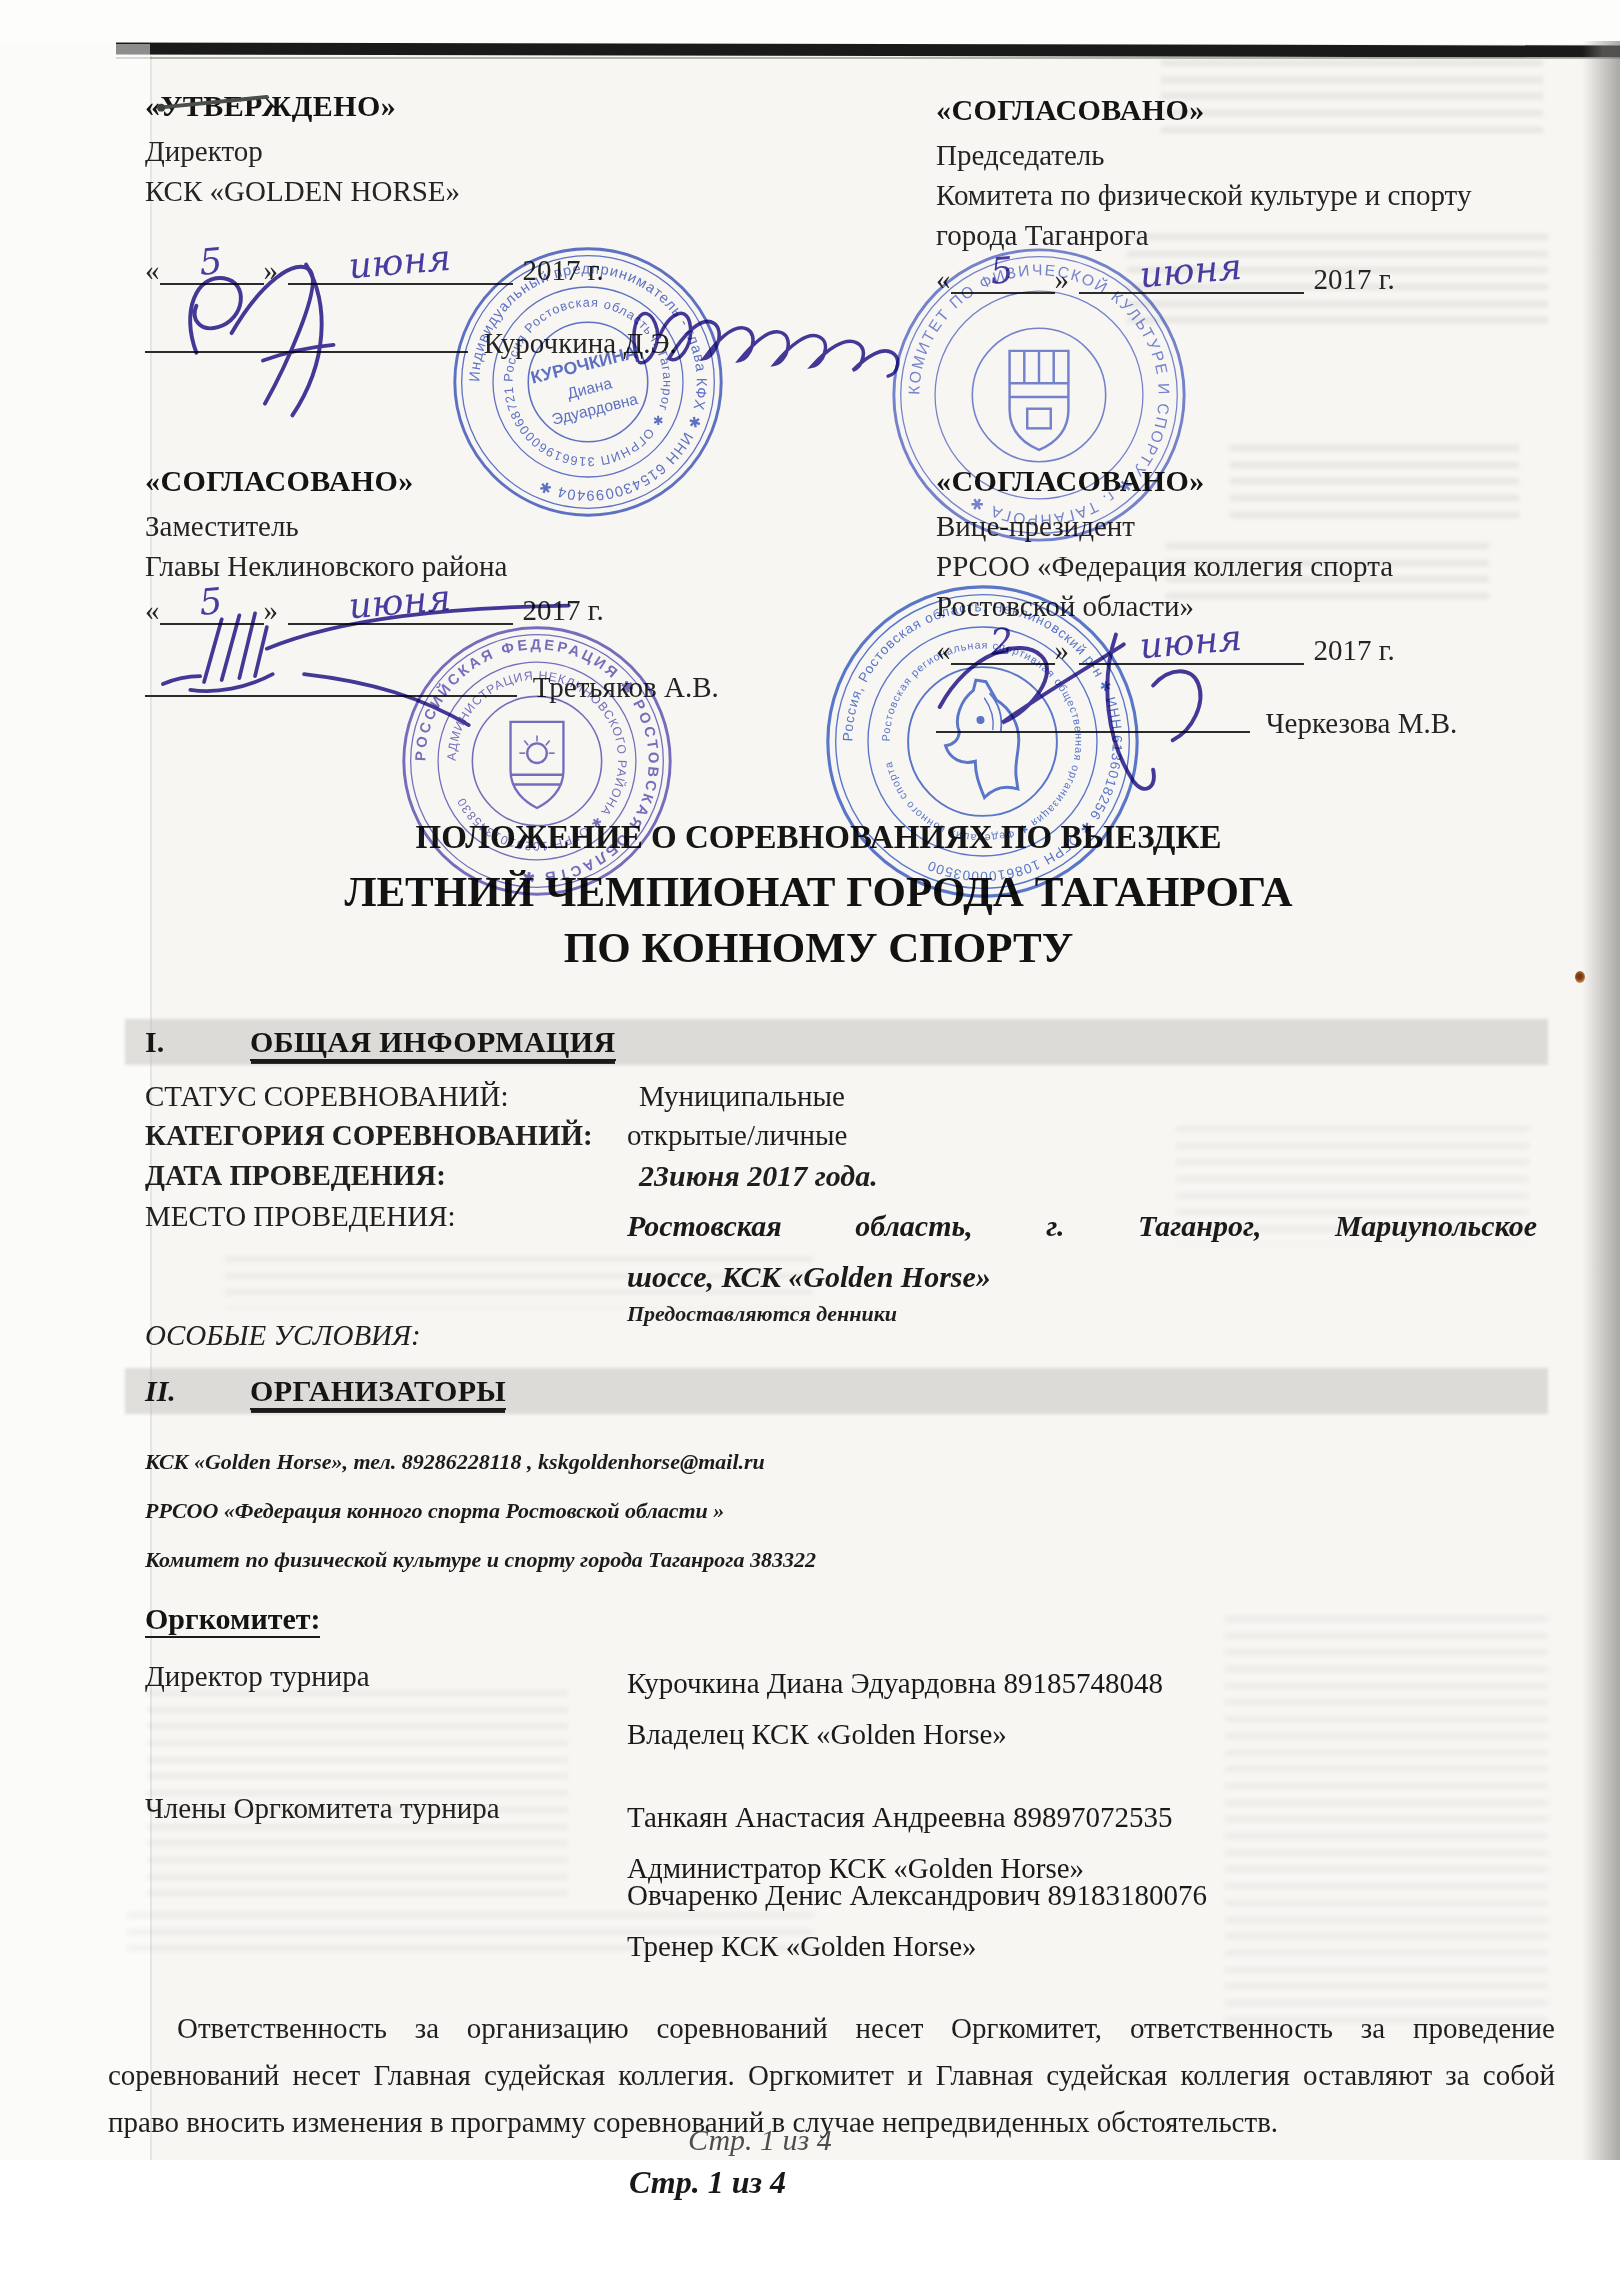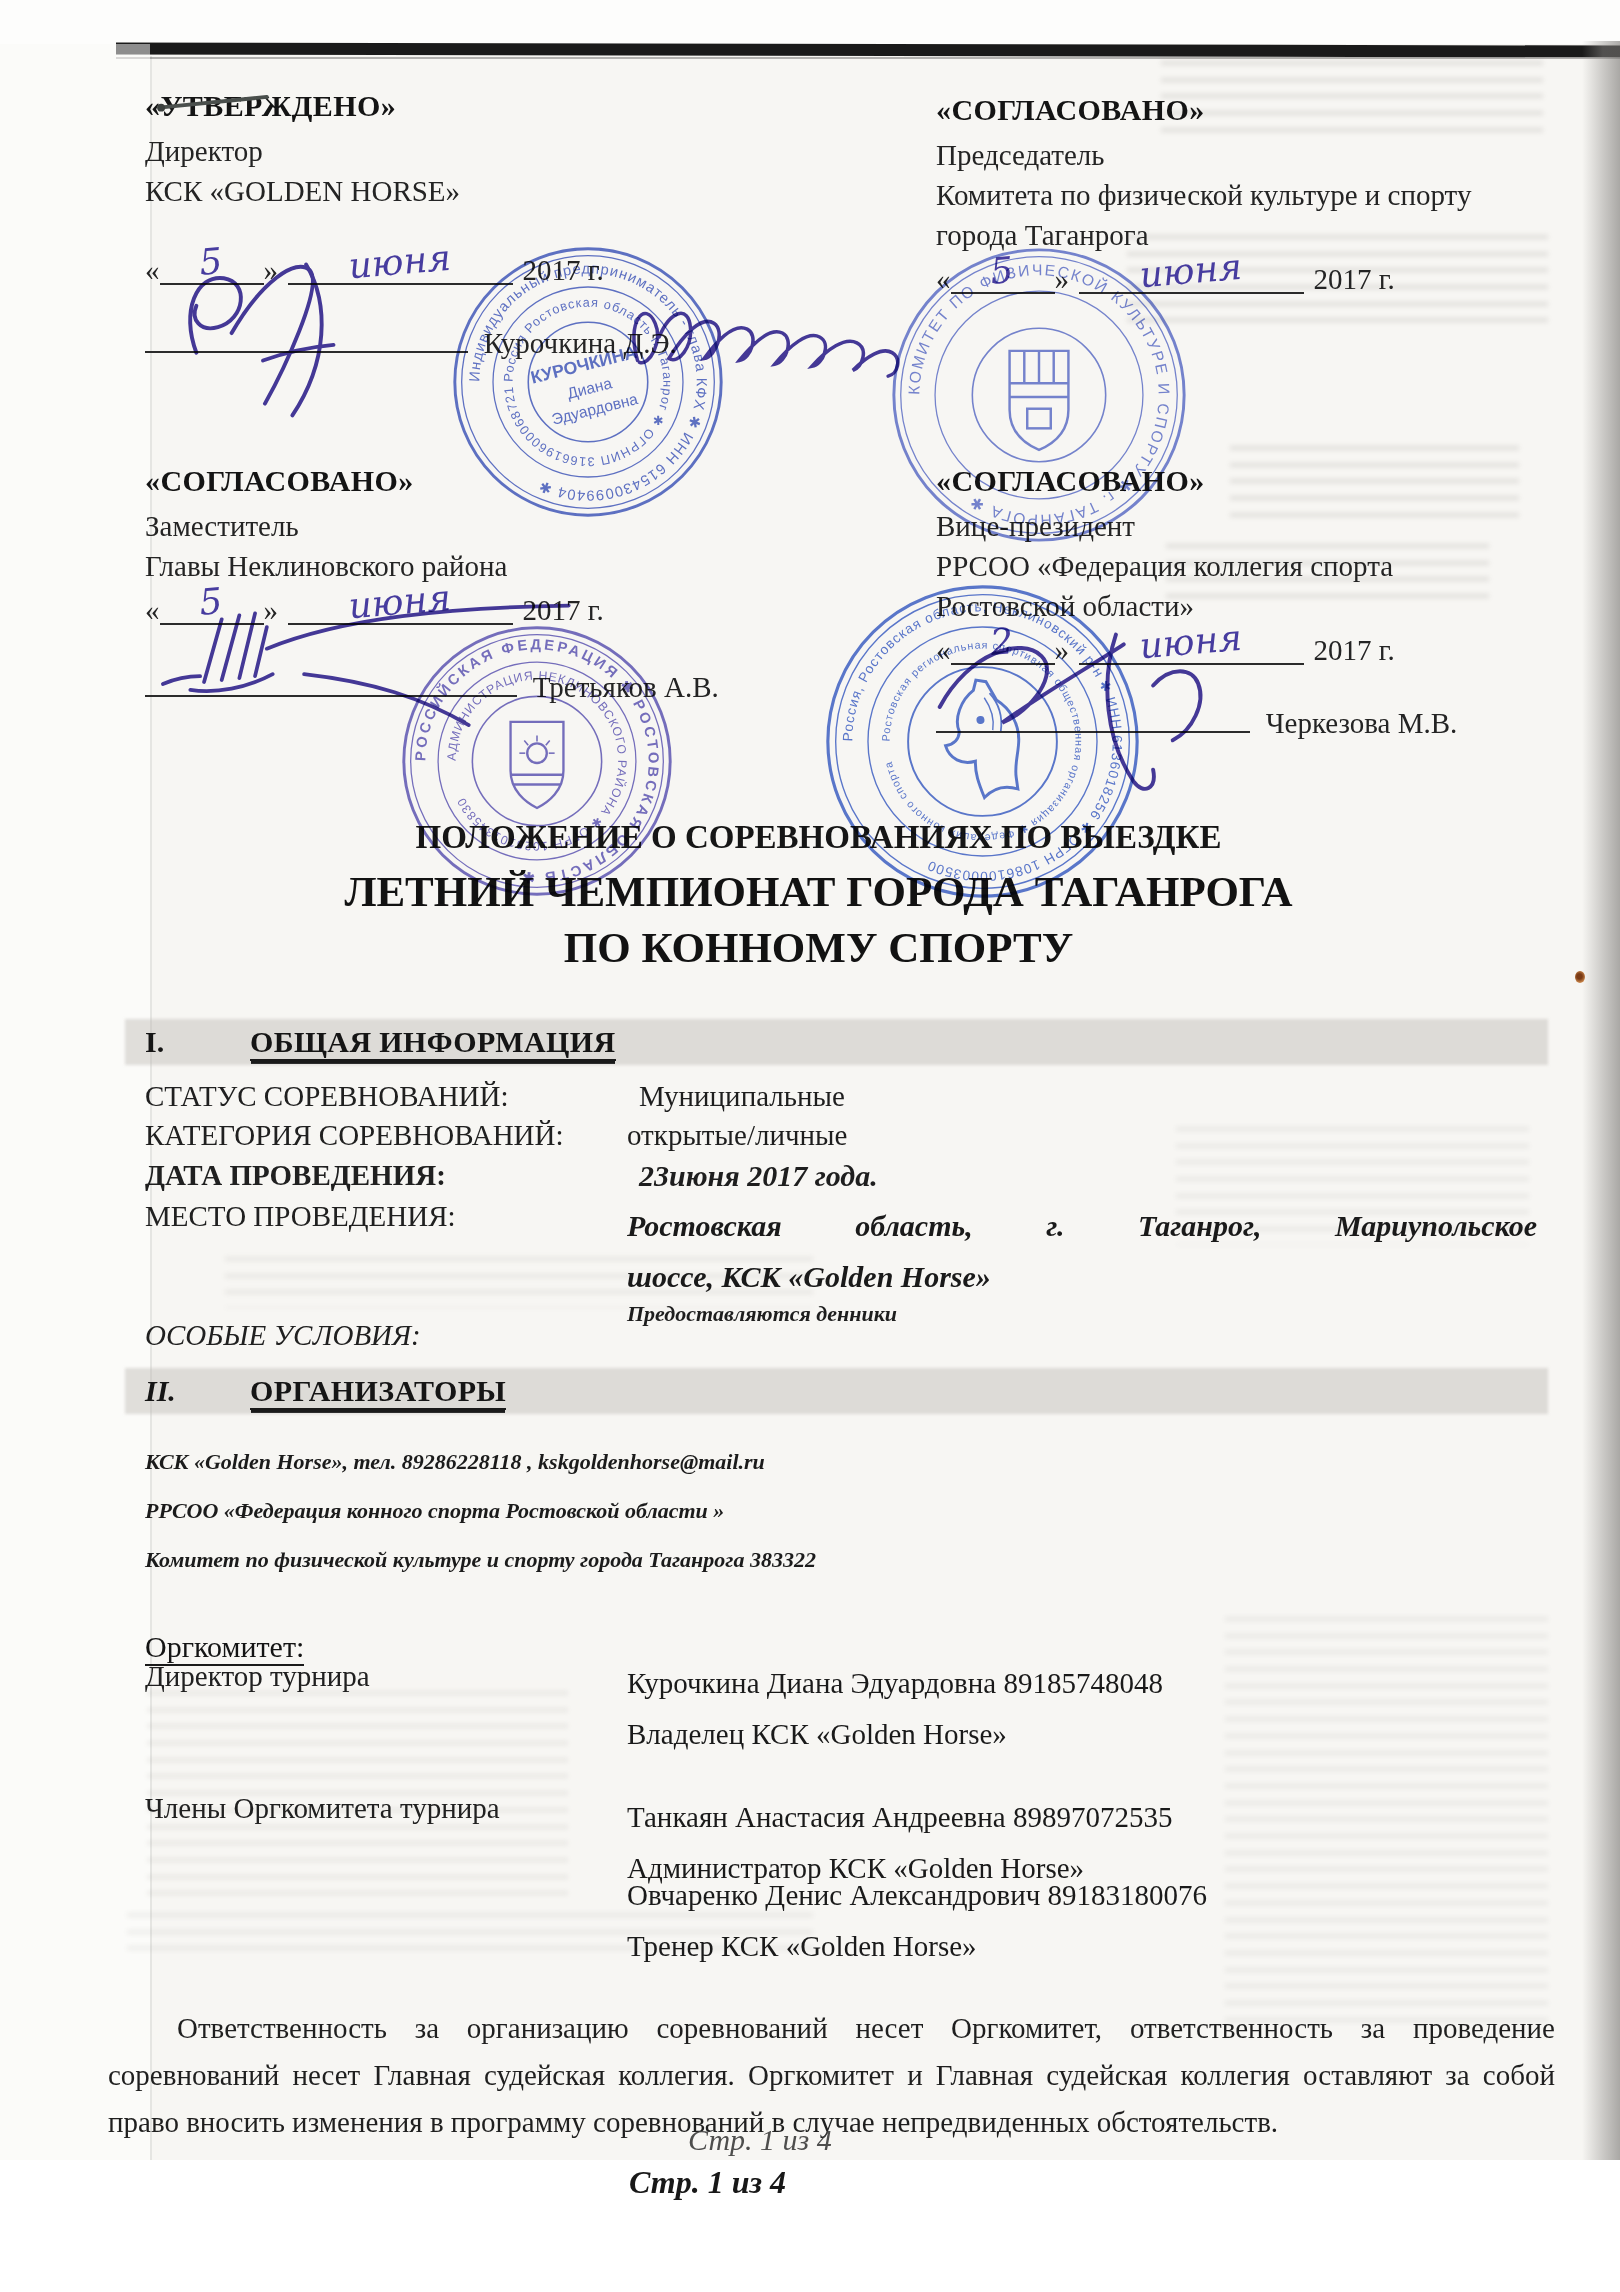--- a/index.html
+++ b/index.html
@@ -49,21 +49,21 @@
   .it{font-style:italic;}
   .sec-title{border-bottom:2px solid #1a1a1a;box-shadow:0 3.9px 0 -1px #1a1a1a;padding-bottom:1px;letter-spacing:0.4px;}
 
   .lbl{position:absolute;left:145px;font-size:29px;white-space:nowrap;color:#202020;z-index:2;}
   .val{position:absolute;left:627px;font-size:29px;white-space:nowrap;color:#1e1e1e;z-index:2;}
   .b{font-weight:bold;} .bi{font-weight:bold;font-style:italic;}
   .vlines{position:absolute;left:627px;font-size:30px;font-weight:bold;font-style:italic;line-height:51px;z-index:2;color:#1a1a1a;}
   .jline{width:910px;text-align:justify;text-align-last:justify;}
 
   .org-line{position:absolute;left:145px;font-size:22px;font-weight:bold;font-style:italic;white-space:nowrap;color:#1b1b1b;z-index:2;}
-  .committee-hd{position:absolute;left:145px;font-size:30px;font-weight:normal;color:#141414;z-index:2;margin-top:28px;}
+  .committee-hd{position:absolute;left:145px;font-size:30px;font-weight:bold;color:#141414;z-index:2;}
   .committee-hd span{border-bottom:2.9px solid #1a1a1a;padding-bottom:1px;}
 
   .para{position:absolute;left:108px;top:2005px;width:1447px;font-size:29px;line-height:47px;
         text-align:justify;text-indent:69px;color:#1f1f1f;z-index:2;}
 
   .footer-shadow{position:absolute;left:688px;top:2123px;font-style:italic;font-size:30px;color:#3c3c3c;
                  filter:blur(0.6px);opacity:.9;z-index:3;}
   .footer-main{position:absolute;left:629px;top:2164px;font-size:32px;font-weight:bold;font-style:italic;color:#181818;z-index:6;}
 
   .stamp{position:absolute;mix-blend-mode:multiply;opacity:.82;filter:blur(0.3px);z-index:5;}
@@ -151,21 +151,21 @@
   </div>
 
   <div class="sec-band" style="top:1019px;"></div>
   <div class="sec-head" style="top:1025px;">
     <span class="sec-num">I.</span><span class="sec-title">ОБЩАЯ ИНФОРМАЦИЯ</span>
   </div>
 
   <div class="lbl" style="top:1080px;">СТАТУС СОРЕВНОВАНИЙ:</div>
   <div class="val" style="top:1080px;left:639px;">Муниципальные</div>
 
-  <div class="lbl" style="top:1119px;">КАТЕГОРИЯ СОРЕВНОВАНИЙ:</div>
+  <div class="lbl" style="top:1119px;font-weight:bold;">КАТЕГОРИЯ СОРЕВНОВАНИЙ:</div>
   <div class="val" style="top:1119px;">открытые/личные</div>
 
   <div class="lbl b" style="top:1159px;">ДАТА ПРОВЕДЕНИЯ:</div>
   <div class="val bi" style="top:1159px;left:639px;font-size:30px;">23июня 2017 года.</div>
 
   <div class="lbl" style="top:1200px;">МЕСТО ПРОВЕДЕНИЯ:</div>
   <div class="vlines" style="top:1200px;">
     <div class="jline">Ростовская область, г. Таганрог, Мариупольское</div>
     <div>шоссе, КСК «Golden Horse»</div>
   </div>

